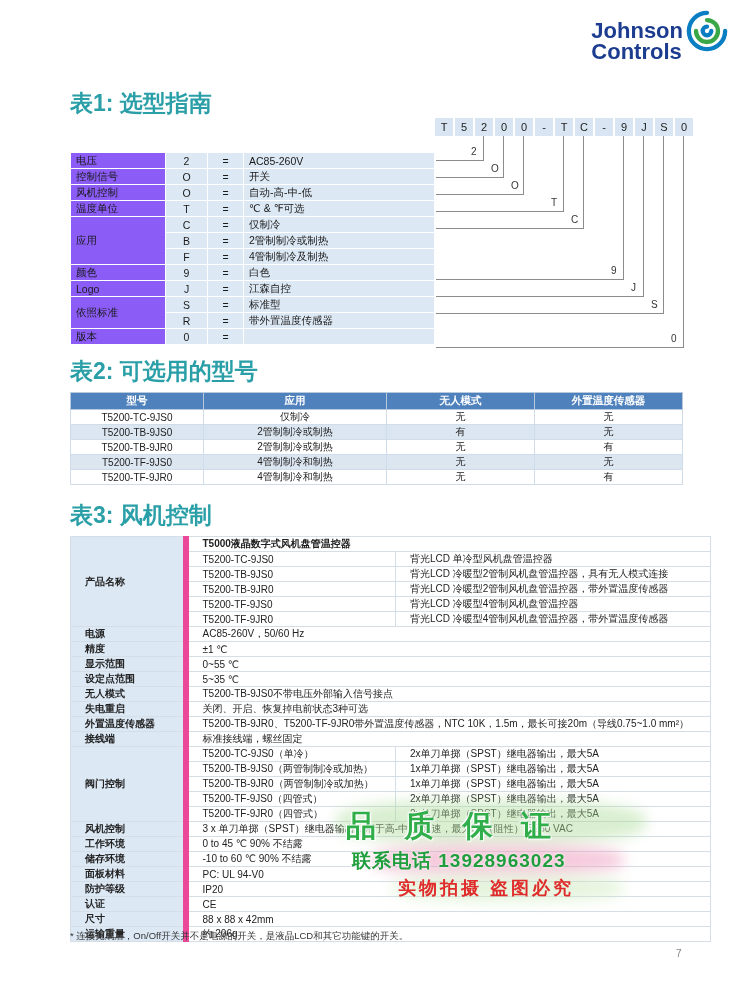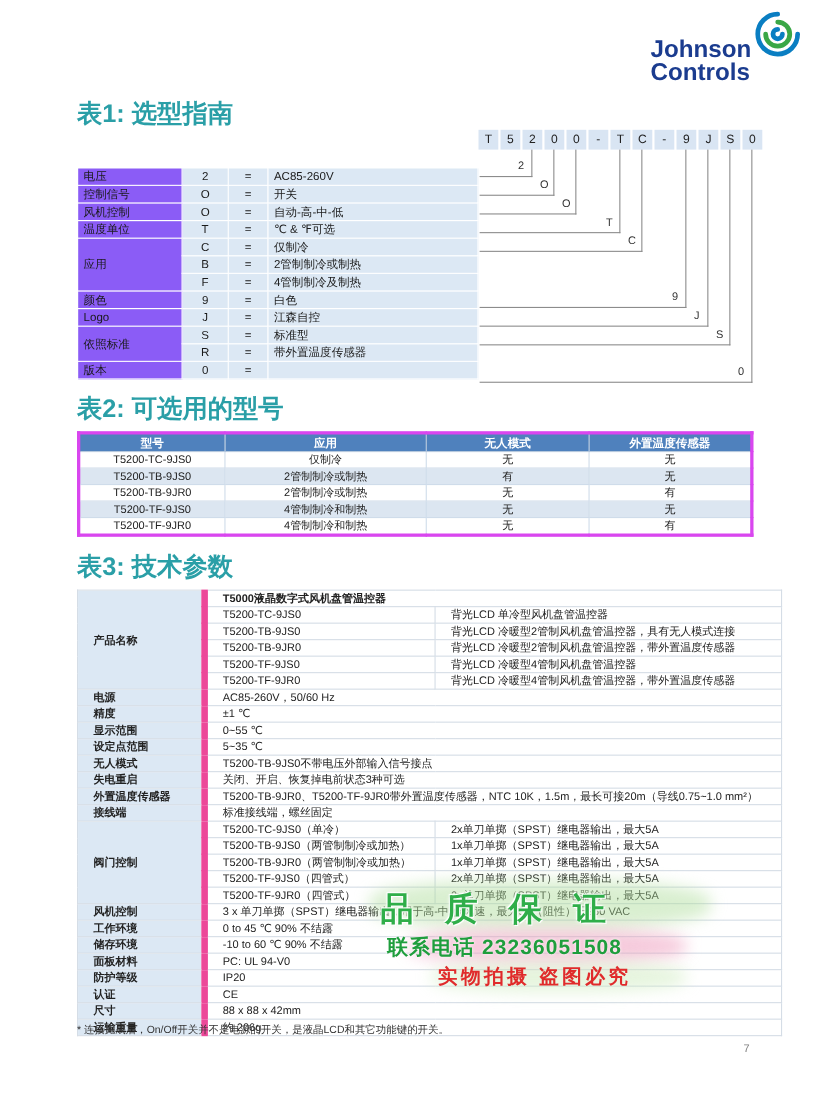--- a/index.html
+++ b/index.html
@@ -1,21 +1,21 @@
 <!DOCTYPE html>
 <html style="--heading-teal: #2a9fa7; --table-header-blue: #4f81bd; --row-light-blue: #dce6f1; --label-blue: #dce8f4; --logo-blue: #1b3c8f; --logo-green: #3aa746; --watermark-green: #2fae49; --watermark-red: #e02b2b;"><head>
 <meta charset="utf-8">
 <style>
   * { margin:0; padding:0; box-sizing:border-box; }
   body { margin:0; background:#ffffff; font-family:"Liberation Sans","DejaVu Sans",sans-serif; }
   .page { position:relative; width:750px; height:1001px; background:#fff; overflow:hidden; }
 
   
   .logo { position:absolute; top:10px; right:22px; display:flex; align-items:flex-start; }
-  .logo-text { margin-top:24px; font-weight:bold; font-size:22px; line-height:21px; color:var(--logo-blue,#1b3c8f); }
+  .logo-text { margin-top:10px; font-weight:bold; font-size:22px; line-height:21px; color:var(--logo-blue,#1b3c8f); }
   .logo-globe { margin-left:3px; }
 
   
   .heading { position:absolute; font-size:23px; font-weight:bold; color:var(--heading-teal,#2a9fa7); }
   #h1 { left:70px; top:88px; }
   #h2 { left:70px; top:356px; }
   #h3 { left:70px; top:500px; }
 
   
   .codeRow { position:absolute; left:435px; top:118px; display:flex; gap:2px; }
@@ -28,21 +28,21 @@
   table { border-collapse:collapse; }
 
   
   .t1 { position:absolute; left:70px; top:152px; width:365px; table-layout:fixed; }
   .t1 td { height:16px; font-size:10.5px; padding:0 5px; border:1px solid #fff; background:#dce8f4; color:#1a1a1a; vertical-align:middle; }
   .t1 td.l { width:95px; background:#8b5cf6; }
   .t1 td.c { width:42px; text-align:center; }
   .t1 td.e { width:36px; text-align:center; }
 
   
-  .t2 { position:absolute; left:70px; top:392px; width:612px; table-layout:fixed; border:3px solid #d946ef; }
+  .t2 { position:absolute; left:70px; top:392px; width:612px; table-layout:fixed; border:1px solid #d946ef; }
   .t2 th { height:17px; background:var(--table-header-blue,#4f81bd); color:#fff; font-size:10.5px; font-weight:bold; border:1px solid #b7c9dd; }
   .t2 td { height:14px; font-size:10px; text-align:center; color:#222; border:1px solid #cfdcea; background:#fff; }
   .t2 tr.alt td { background:var(--row-light-blue,#dce6f1); }
 
   
   .t3 { position:absolute; left:70px; top:536px; width:640px; table-layout:fixed; border:1px solid #8a97a5; }
   .t3 td { height:13px; font-size:10px; padding:0 14px; border:1px solid #d5dde6; color:#222; background:#fff; white-space:nowrap; overflow:hidden; vertical-align:middle; }
   .t3 td.l { background:var(--label-blue,#dce8f4); font-weight:bold; border-right:6px solid #ec4899; }
   .t3 td.bold { font-weight:bold; }
 
@@ -71,21 +71,21 @@
     </div>
     <svg class="logo-globe" viewBox="0 0 44 44" width="42" height="42">
       <path d="M22 3a19 19 0 1 0 19 19" fill="none" stroke="#0a7ec2" stroke-width="4.5" stroke-linecap="round"></path>
       <path d="M22 10.5a11.5 11.5 0 1 1-11.5 11.5" fill="none" stroke="#3aa746" stroke-width="4.5" stroke-linecap="round"></path>
       <path d="M22 17.5a4.5 4.5 0 1 0 4.5 4.5" fill="none" stroke="#0a7ec2" stroke-width="4.5" stroke-linecap="round"></path>
     </svg>
   </div>
 
   <div id="h1" class="heading">表1: 选型指南</div>
   <div id="h2" class="heading">表2: 可选用的型号</div>
-  <div id="h3" class="heading">表3: 技术参数</div>
+  <div id="h3" class="heading">表3: 风机控制</div>
 
   <div class="codeRow">
     <span class="cbox">T</span>
     <span class="cbox">5</span>
     <span class="cbox">2</span>
     <span class="cbox">0</span>
     <span class="cbox">0</span>
     <span class="cbox">-</span>
     <span class="cbox">T</span>
     <span class="cbox">C</span>
@@ -350,19 +350,19 @@
       <td class="l">运输重量</td>
       <td colspan="2">约 206g</td>
     </tr>
   </tbody>
     </table>
 
   <div class="wm-blob" id="blob1"></div>
   <div class="wm-blob" id="blob2"></div>
   <div class="wm-blob" id="blob3"></div>
   <div class="wm" id="wm1">品 质 保 证</div>
-  <div class="wm" id="wm2">联系电话 23236051508</div>
+  <div class="wm" id="wm2">联系电话 13928963023</div>
   <div class="wm" id="wm3">实物拍摄  盗图必究</div>
 
   <div class="footnote">* 连接完成后，On/Off开关并不是电源的开关，是液晶LCD和其它功能键的开关。</div>
   <div class="pagenum">7</div>
 
 </div>
 
 </body></html>

